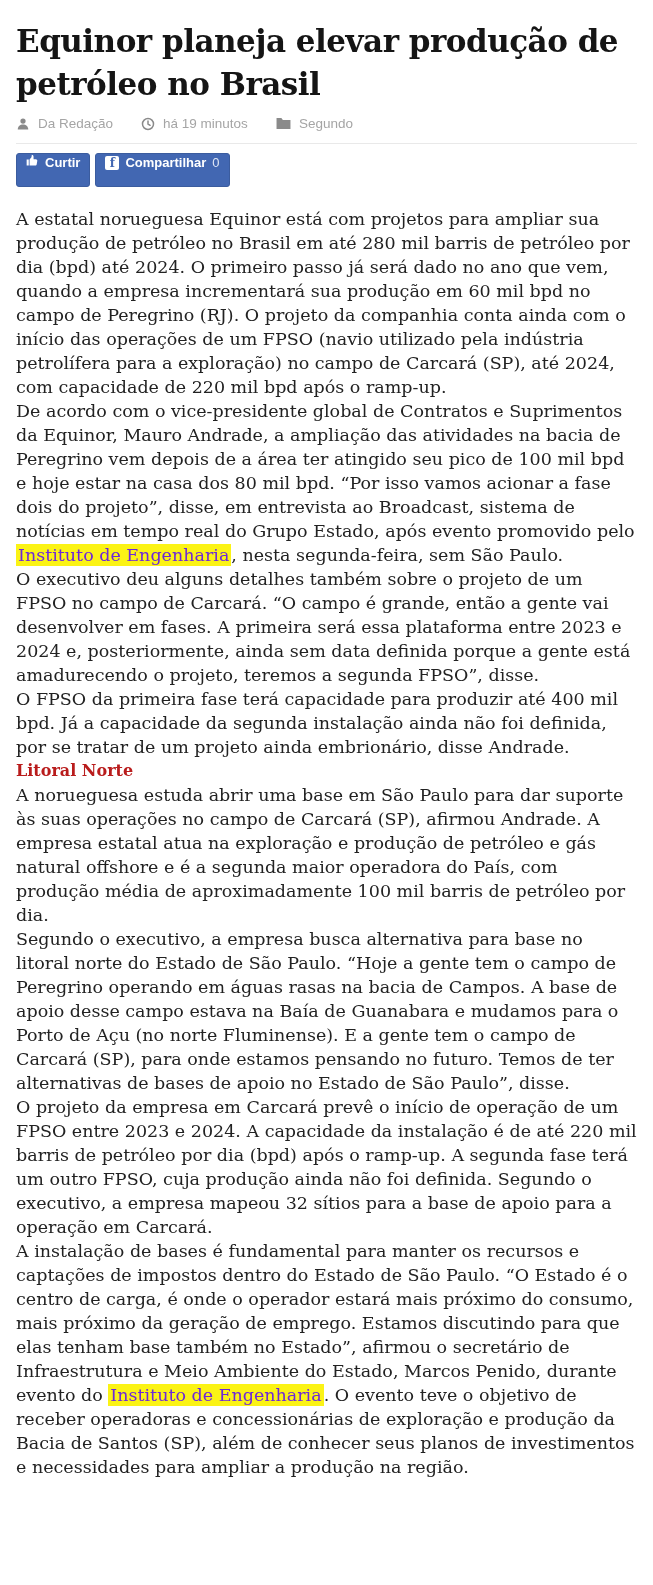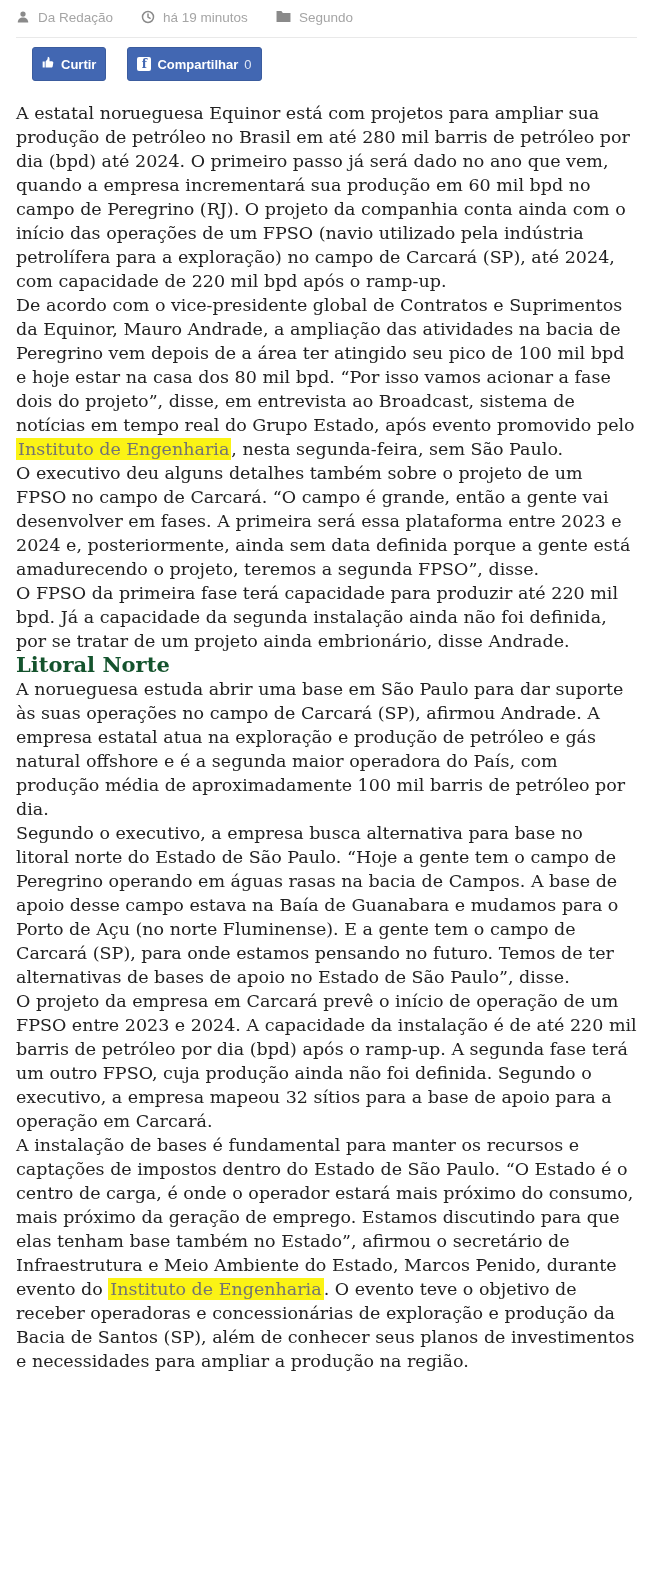--- a/index.html
+++ b/index.html
@@ -30,44 +30,43 @@
     display: flex;
     align-items: center;
     gap: 28px;
     margin-top: 10px;
     padding-bottom: 12px;
     border-bottom: 1px solid #e9e9e9;
     font-family: "Liberation Sans", sans-serif;
     font-size: 13.5px;
     color: #a5a5a5;
   }
-  .meta-item { display: inline-flex; align-items: flex-start; gap: 8px; }
+  .meta-item { display: inline-flex; align-items: center; gap: 8px; }
   .meta-item svg { display: block; }
   
   .share-row {
     display: flex;
     align-items: center;
     gap: 5px;
     margin-top: 9px;
   }
   .fb-btn {
     display: inline-flex;
-    align-items: center;
+    align-items: flex-end;
     gap: 6px;
     height: 25px;
     padding: 16px 9px;
     background: #4267b2;
     border: 1px solid #3b5c9e;
     border-radius: 3px;
     color: #ffffff;
     font-family: "Liberation Sans", sans-serif;
     font-size: 13px;
     font-weight: 700;
     cursor: pointer;
-    margin-left: 16px;
   }
   .fb-btn .count { font-weight: 400; color: #dfe6f5; }
   .fb-f {
     display: inline-flex;
     align-items: center;
     justify-content: center;
     width: 14px;
     height: 14px;
     background: #ffffff;
     border-radius: 2px;
@@ -81,36 +80,37 @@
   
   .article-body {
     margin-top: 20px;
     font-size: 17.5px;
     line-height: 24px;
     color: #222222;
   }
   .article-body p, .article-body h2 { margin: 0 0; }
   .article-body > :first-child { margin-top: 0; }
   .article-body h2 {
-    font-size: 21px;
+    font-size: 16px;
     line-height: 24px;
     font-weight: 700;
-    color: #14532d;
+    color: #b91c1c;
   }
   .article-body mark {
     background: #fbf315;
-    color: #737373;
+    color: #6d28d9;
     padding: 1px 2px;
   }
 </style>
 </head>
 <body>
 
 <div class="page">
 
+  <h1 class="headline">Equinor planeja elevar produção de petróleo no Brasil</h1>
 
   <div class="meta-row">
     <span class="meta-item">
       <span>
         <svg width="14" height="14" viewBox="0 0 16 16" fill="#8a8a8a">
           <circle cx="8" cy="4.6" r="3"></circle>
           <path d="M2 14.2c0-3.4 2.7-5.6 6-5.6s6 2.2 6 5.6z"></path>
         </svg>
       </span>
       <span>Da Redação</span>
@@ -147,21 +147,21 @@
       <span class="fb-f"></span>
       <span>Compartilhar</span>
       <span class="count">0</span>
     </button>
   </div>
 
   <div class="article-body">
       <p>A estatal norueguesa Equinor está com projetos para ampliar sua produção de petróleo no Brasil em até 280 mil barris de petróleo por dia (bpd) até 2024. O primeiro passo já será dado no ano que vem, quando a empresa incrementará sua produção em 60 mil bpd no campo de Peregrino (RJ). O projeto da companhia conta ainda com o início das operações de um FPSO (navio utilizado pela indústria petrolífera para a exploração) no campo de Carcará (SP), até 2024, com capacidade de 220 mil bpd após o ramp-up.</p>
       <p>De acordo com o vice-presidente global de Contratos e Suprimentos da Equinor, Mauro Andrade, a ampliação das atividades na bacia de Peregrino vem depois de a área ter atingido seu pico de 100 mil bpd e hoje estar na casa dos 80 mil bpd. “Por isso vamos acionar a fase dois do projeto”, disse, em entrevista ao Broadcast, sistema de notícias em tempo real do Grupo Estado, após evento promovido pelo <mark>Instituto de Engenharia</mark>, nesta segunda-feira, sem São Paulo.</p>
       <p>O executivo deu alguns detalhes também sobre o projeto de um FPSO no campo de Carcará. “O campo é grande, então a gente vai desenvolver em fases. A primeira será essa plataforma entre 2023 e 2024 e, posteriormente, ainda sem data definida porque a gente está amadurecendo o projeto, teremos a segunda FPSO”, disse.</p>
-      <p>O FPSO da primeira fase terá capacidade para produzir até 220 mil bpd. Já a capacidade da segunda instalação ainda não foi definida, por se tratar de um projeto ainda embrionário, disse Andrade.</p>
+      <p>O FPSO da primeira fase terá capacidade para produzir até 400 mil bpd. Já a capacidade da segunda instalação ainda não foi definida, por se tratar de um projeto ainda embrionário, disse Andrade.</p>
       <h2>Litoral Norte</h2>
       <p>A norueguesa estuda abrir uma base em São Paulo para dar suporte às suas operações no campo de Carcará (SP), afirmou Andrade. A empresa estatal atua na exploração e produção de petróleo e gás natural offshore e é a segunda maior operadora do País, com produção média de aproximadamente 100 mil barris de petróleo por dia.</p>
       <p>Segundo o executivo, a empresa busca alternativa para base no litoral norte do Estado de São Paulo. “Hoje a gente tem o campo de Peregrino operando em águas rasas na bacia de Campos. A base de apoio desse campo estava na Baía de Guanabara e mudamos para o Porto de Açu (no norte Fluminense). E a gente tem o campo de Carcará (SP), para onde estamos pensando no futuro. Temos de ter alternativas de bases de apoio no Estado de São Paulo”, disse.</p>
       <p>O projeto da empresa em Carcará prevê o início de operação de um FPSO entre 2023 e 2024. A capacidade da instalação é de até 220 mil barris de petróleo por dia (bpd) após o ramp-up. A segunda fase terá um outro FPSO, cuja produção ainda não foi definida. Segundo o executivo, a empresa mapeou 32 sítios para a base de apoio para a operação em Carcará.</p>
       <p>A instalação de bases é fundamental para manter os recursos e captações de impostos dentro do Estado de São Paulo. “O Estado é o centro de carga, é onde o operador estará mais próximo do consumo, mais próximo da geração de emprego. Estamos discutindo para que elas tenham base também no Estado”, afirmou o secretário de Infraestrutura e Meio Ambiente do Estado, Marcos Penido, durante evento do <mark>Instituto de Engenharia</mark>. O evento teve o objetivo de receber operadoras e concessionárias de exploração e produção da Bacia de Santos (SP), além de conhecer seus planos de investimentos e necessidades para ampliar a produção na região.</p>
     </div>
 
 </div>
 
 </body></html>

